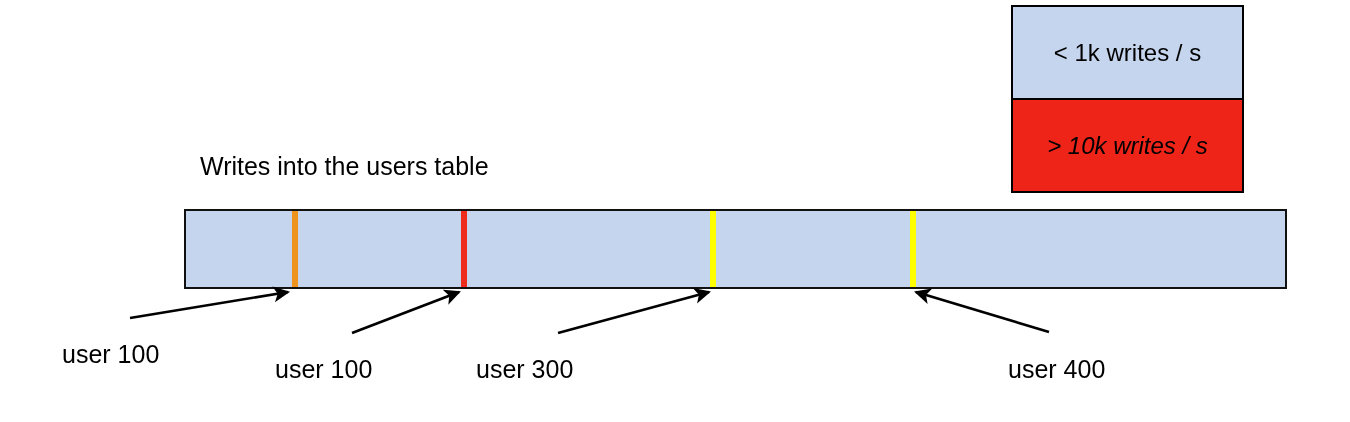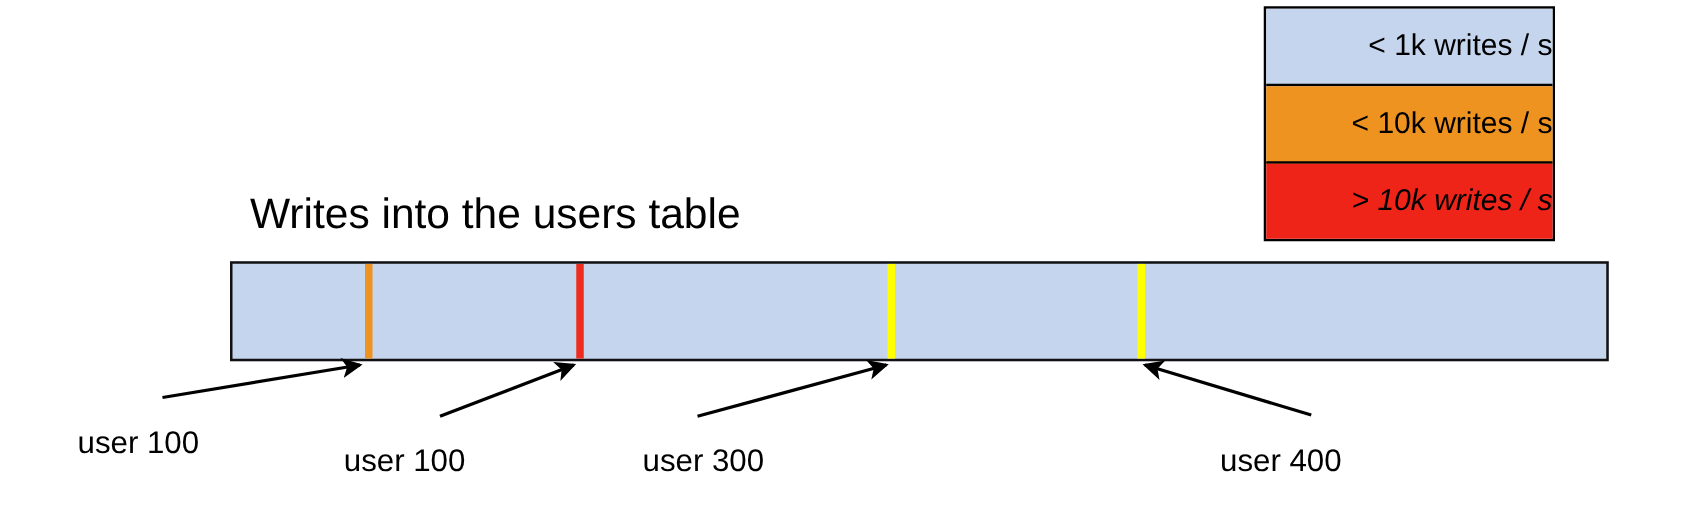--- a/index.html
+++ b/index.html
@@ -25,36 +25,36 @@
     height: 188px;
     border: 2px solid #000000;
     box-sizing: border-box;
     display: flex;
     flex-direction: column;
   }
   .legend-row {
     flex: 1 1 0;
     display: flex;
     align-items: center;
-    justify-content: flex-end;
+    justify-content: center;
     border-bottom: 2px solid #000000;
     box-sizing: border-box;
     font-size: 24px;
     color: #000000;
     line-height: 1;
     white-space: nowrap;
   }
   .legend-row:last-child { border-bottom: none; }
 
   
   #title {
     position: absolute;
     left: 200px;
     top: 152px;
-    font-size: 34px;
+    font-size: 25px;
     color: #000000;
     white-space: nowrap;
   }
 
   
   #bar {
     position: absolute;
     left: 184px;
     top: 209px;
     width: 1103px;
@@ -91,23 +91,20 @@
 </style>
 </head>
 <body>
 
 <div id="stage">
 
   <div id="legend">
     <div class="legend-row" style="background: rgb(197, 213, 237);">
       <span>&lt; 1k writes / s</span>
     </div>
-    <div class="legend-row" style="background: rgb(239, 147, 32);">
-      <span>&lt; 10k writes / s</span>
-    </div>
     <div class="legend-row" style="background: rgb(239, 36, 25); font-style: italic;">
       <span>&gt; 10k writes / s</span>
     </div>
   </div>
 
   <div id="title">Writes into the users table</div>
 
   <div id="bar" style="background: rgb(197, 213, 237); border-color: rgb(17, 17, 17);">
     <div class="stripe" style="left: 9.61%; background: rgb(239, 147, 32);"></div>
     <div class="stripe" style="left: 25.02%; background: rgb(238, 45, 31);"></div>
@@ -124,16 +121,16 @@
     <g stroke="#000000" stroke-width="2.6" fill="none" marker-end="url(#ah)">
       <line x1="130" y1="318" x2="288" y2="292"></line>
       <line x1="352" y1="333" x2="459" y2="292"></line>
       <line x1="558" y1="333" x2="709" y2="292"></line>
       <line x1="1049" y1="332" x2="916" y2="292"></line>
     </g>
   </svg>
 
   <div class="callout" style="left: 62px; top: 340px;">user 100</div>
   <div class="callout" style="left: 275px; top: 355px;">user 100</div>
-  <div class="callout" style="left: 514px; top: 355px;">user 300</div>
-  <div class="callout" style="left: 976px; top: 355px;">user 400</div>
+  <div class="callout" style="left: 476px; top: 355px;">user 300</div>
+  <div class="callout" style="left: 1008px; top: 355px;">user 400</div>
 
 </div>
 
 </body></html>

